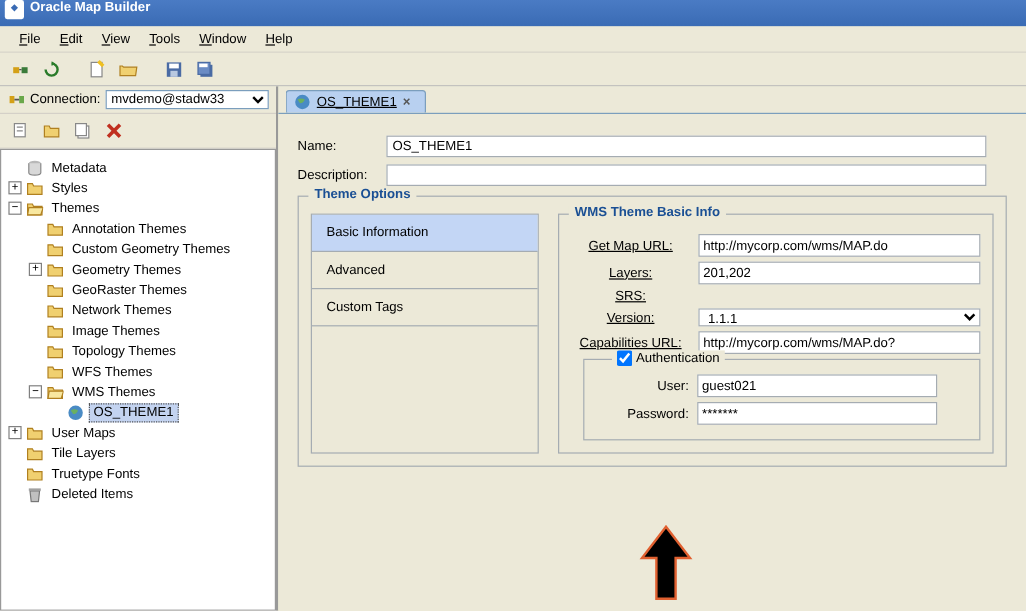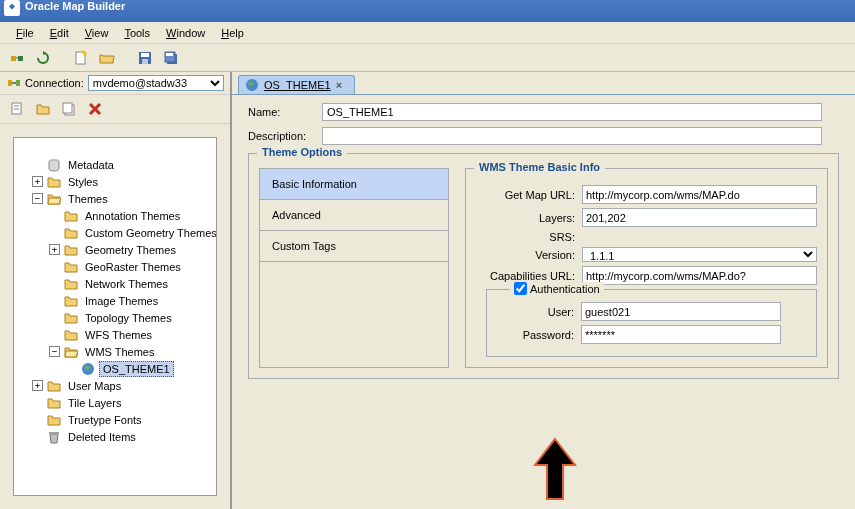--- a/index.html
+++ b/index.html
@@ -20,55 +20,55 @@
   .main-area { display: flex; height: calc(509px - 22px - 22px - 28px); }
   
   .left-panel { width: 232px; background: #ece9d8; border-right: 2px solid #999; display: flex; flex-direction: column; }
   .conn-bar { display: flex; align-items: center; padding: 3px 6px; border-bottom: 1px solid #d4d0c8; }
   .conn-bar .icon { width: 16px; height: 16px; margin-right: 3px; }
   .conn-bar label { margin-right: 4px; }
   .conn-bar select { flex: 1; font-family: inherit; font-size: 11px; background: white; border: 1px solid #7b9ebd; }
   
   .panel-tools { display: flex; align-items: center; padding: 3px 6px; gap: 4px; border-bottom: 1px solid #d4d0c8; }
   
-  .tree { flex: 1; background: white; border: 1px solid #999; margin: 13px; overflow: auto; padding: 18px; }
+  .tree { flex: 1; background: white; border: 1px solid #999; margin: 0; overflow: auto; padding: 6px; }
   .tree-node { display: flex; align-items: center; height: 17px; white-space: nowrap; }
   .tree-indent { display: inline-block; width: 17px; height: 17px; flex-shrink: 0; }
   .tree-toggle { width: 11px; height: 11px; border: 1px solid #808080; background: white; display: flex; align-items: center; justify-content: center; font-size: 9px; line-height: 1; cursor: pointer; margin-right: 3px; flex-shrink: 0; font-family: monospace; }
   .tree-toggle.blank { border: none; background: transparent; }
   .tree-icon { width: 16px; height: 16px; display: flex; align-items: center; justify-content: center; margin-right: 3px; flex-shrink: 0; }
   .tree-label { padding: 1px 3px; }
   .tree-label.selected { background: #c3d3f0; border: 1px dotted #555; }
   
   .folder-icon svg, .tree-icon svg { width: 14px; height: 14px; }
   
   .right-panel { flex: 1; background: #ece9d8; display: flex; flex-direction: column; }
   .tab-strip { display: flex; align-items: flex-end; padding: 3px 6px 0 6px; }
   .tab { background: #b8d0f0; border: 1px solid #7b9ebd; border-bottom: none; padding: 2px 6px; display: flex; align-items: center; gap: 5px; border-radius: 3px 3px 0 0; }
   .tab .globe { width: 14px; height: 14px; }
   .tab .tab-label { text-decoration: underline; }
   .tab .close { width: 12px; height: 12px; cursor: pointer; font-weight: bold; color: #555; }
   
-  .editor { flex: 1; background: #ece9d8; border-top: 1px solid #7b9ebd; padding: 8px 16px; overflow: auto; }
+  .editor { flex: 1; background: #ece9d8; border-top: 1px solid #7b9ebd; padding: 18px 16px; overflow: auto; }
   .field-row { display: flex; align-items: center; margin-bottom: 6px; }
   .field-row label { width: 74px; text-align: left; padding-right: 6px; }
   .field-row input[type=text] { flex: 1; font-family: inherit; font-size: 11px; padding: 2px 4px; border: 1px solid #a5acb2; background: white; max-width: 500px; }
   
   .fieldset { border: 1px solid #a5acb2; margin-top: 8px; padding: 6px 10px 10px 10px; position: relative; }
   .fieldset-legend { position: absolute; top: -8px; left: 8px; background: #ece9d8; padding: 0 5px; color: #1a4f94; font-weight: bold; }
   
   .opts-layout { display: flex; gap: 16px; margin-top: 8px; }
   .opts-nav { width: 190px; border: 1px solid #a5acb2; background: #ece9d8; }
   .opts-nav-item { padding: 9px 12px; border-bottom: 1px solid #a5acb2; cursor: pointer; }
   .opts-nav-item.active { background: #c3d6f5; }
   
   .opts-body { flex: 1; border: 1px solid #a5acb2; padding: 6px 10px 10px 10px; position: relative; }
   
   .wms-row { display: flex; align-items: center; margin-bottom: 4px; }
-  .wms-row label { width: 106px; text-align: right; padding-right: 7px; }
+  .wms-row label { width: 106px; text-align: center; padding-right: 7px; text-decoration: underline; }
   .wms-row input[type=text], .wms-row select { flex: 1; font-family: inherit; font-size: 11px; padding: 1px 3px; border: 1px solid #a5acb2; background: white; height: 19px; }
   .wms-row select { height: 15px; }
   
   .auth-box { border: 1px solid #a5acb2; margin-top: 2px; padding: 6px 8px 8px 8px; position: relative; margin-left: 10px;}
   .auth-legend { position: absolute; top: -8px; left: 23px; background: #ece9d8; padding: 0 4px; display: flex; align-items: center; gap: 3px; }
   .auth-legend input[type=checkbox] { margin: 0; }
   .auth-row { display: flex; align-items: center; margin-bottom: 4px; }
   .auth-row label { width: 86px; text-align: right; padding-right: 7px; }
   .auth-row input[type=text], .auth-row input[type=password] { flex: 1; font-family: inherit; font-size: 11px; padding: 1px 3px; border: 1px solid #a5acb2; background: white; height: 19px; max-width: 200px;}
   

